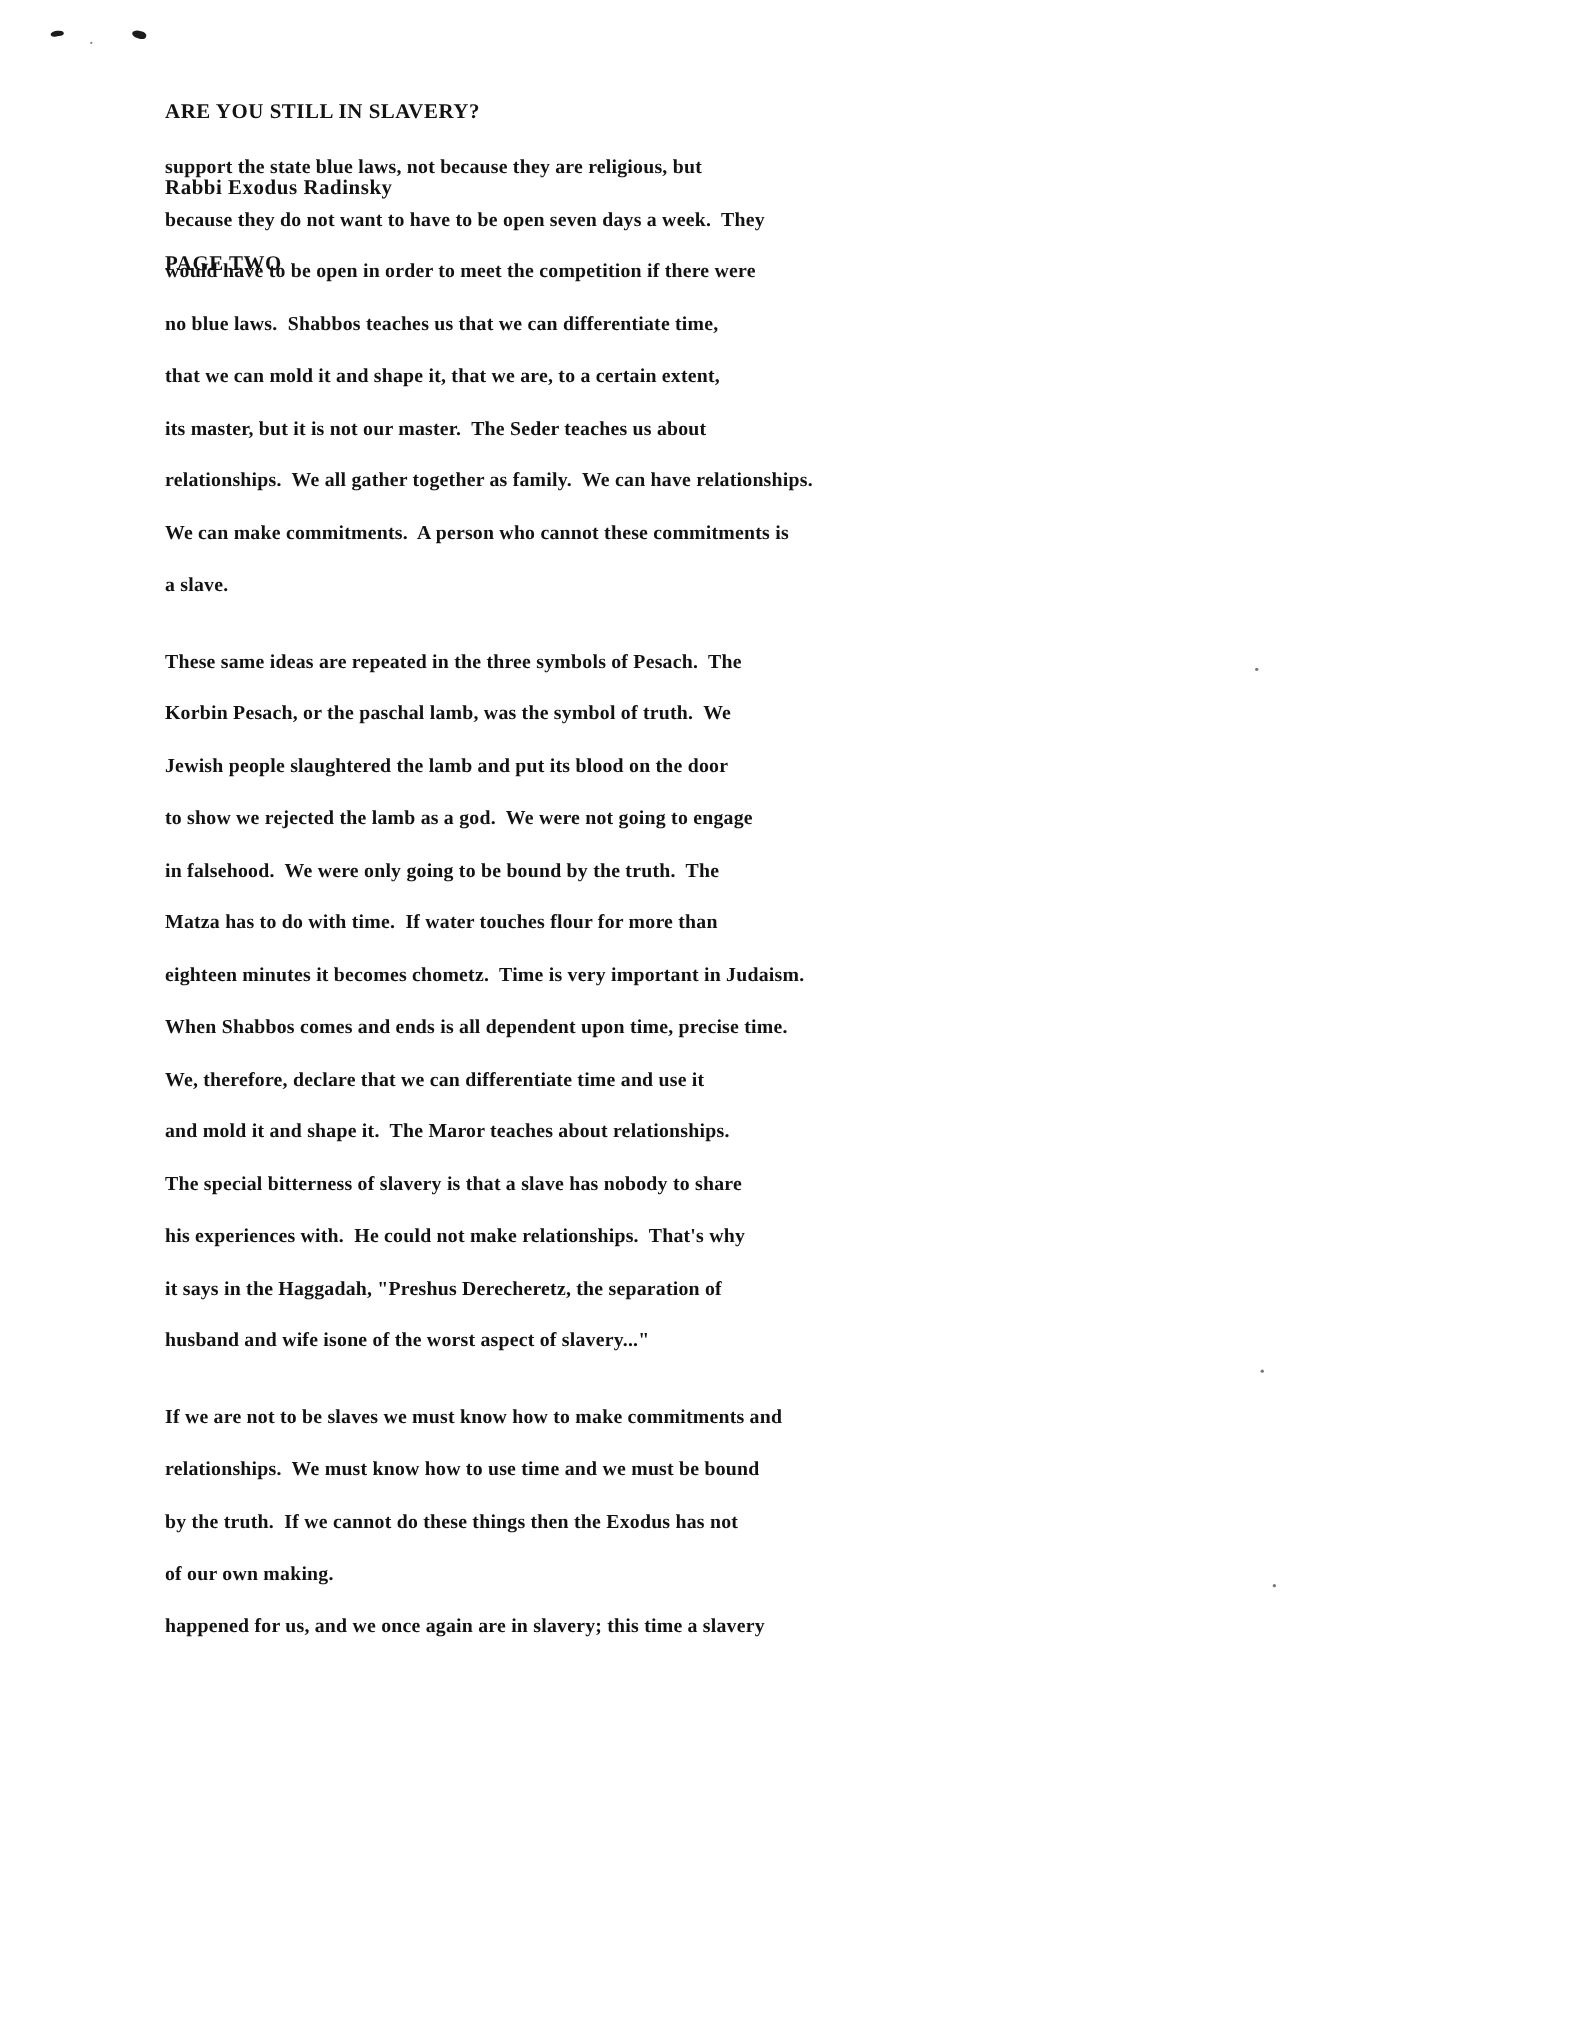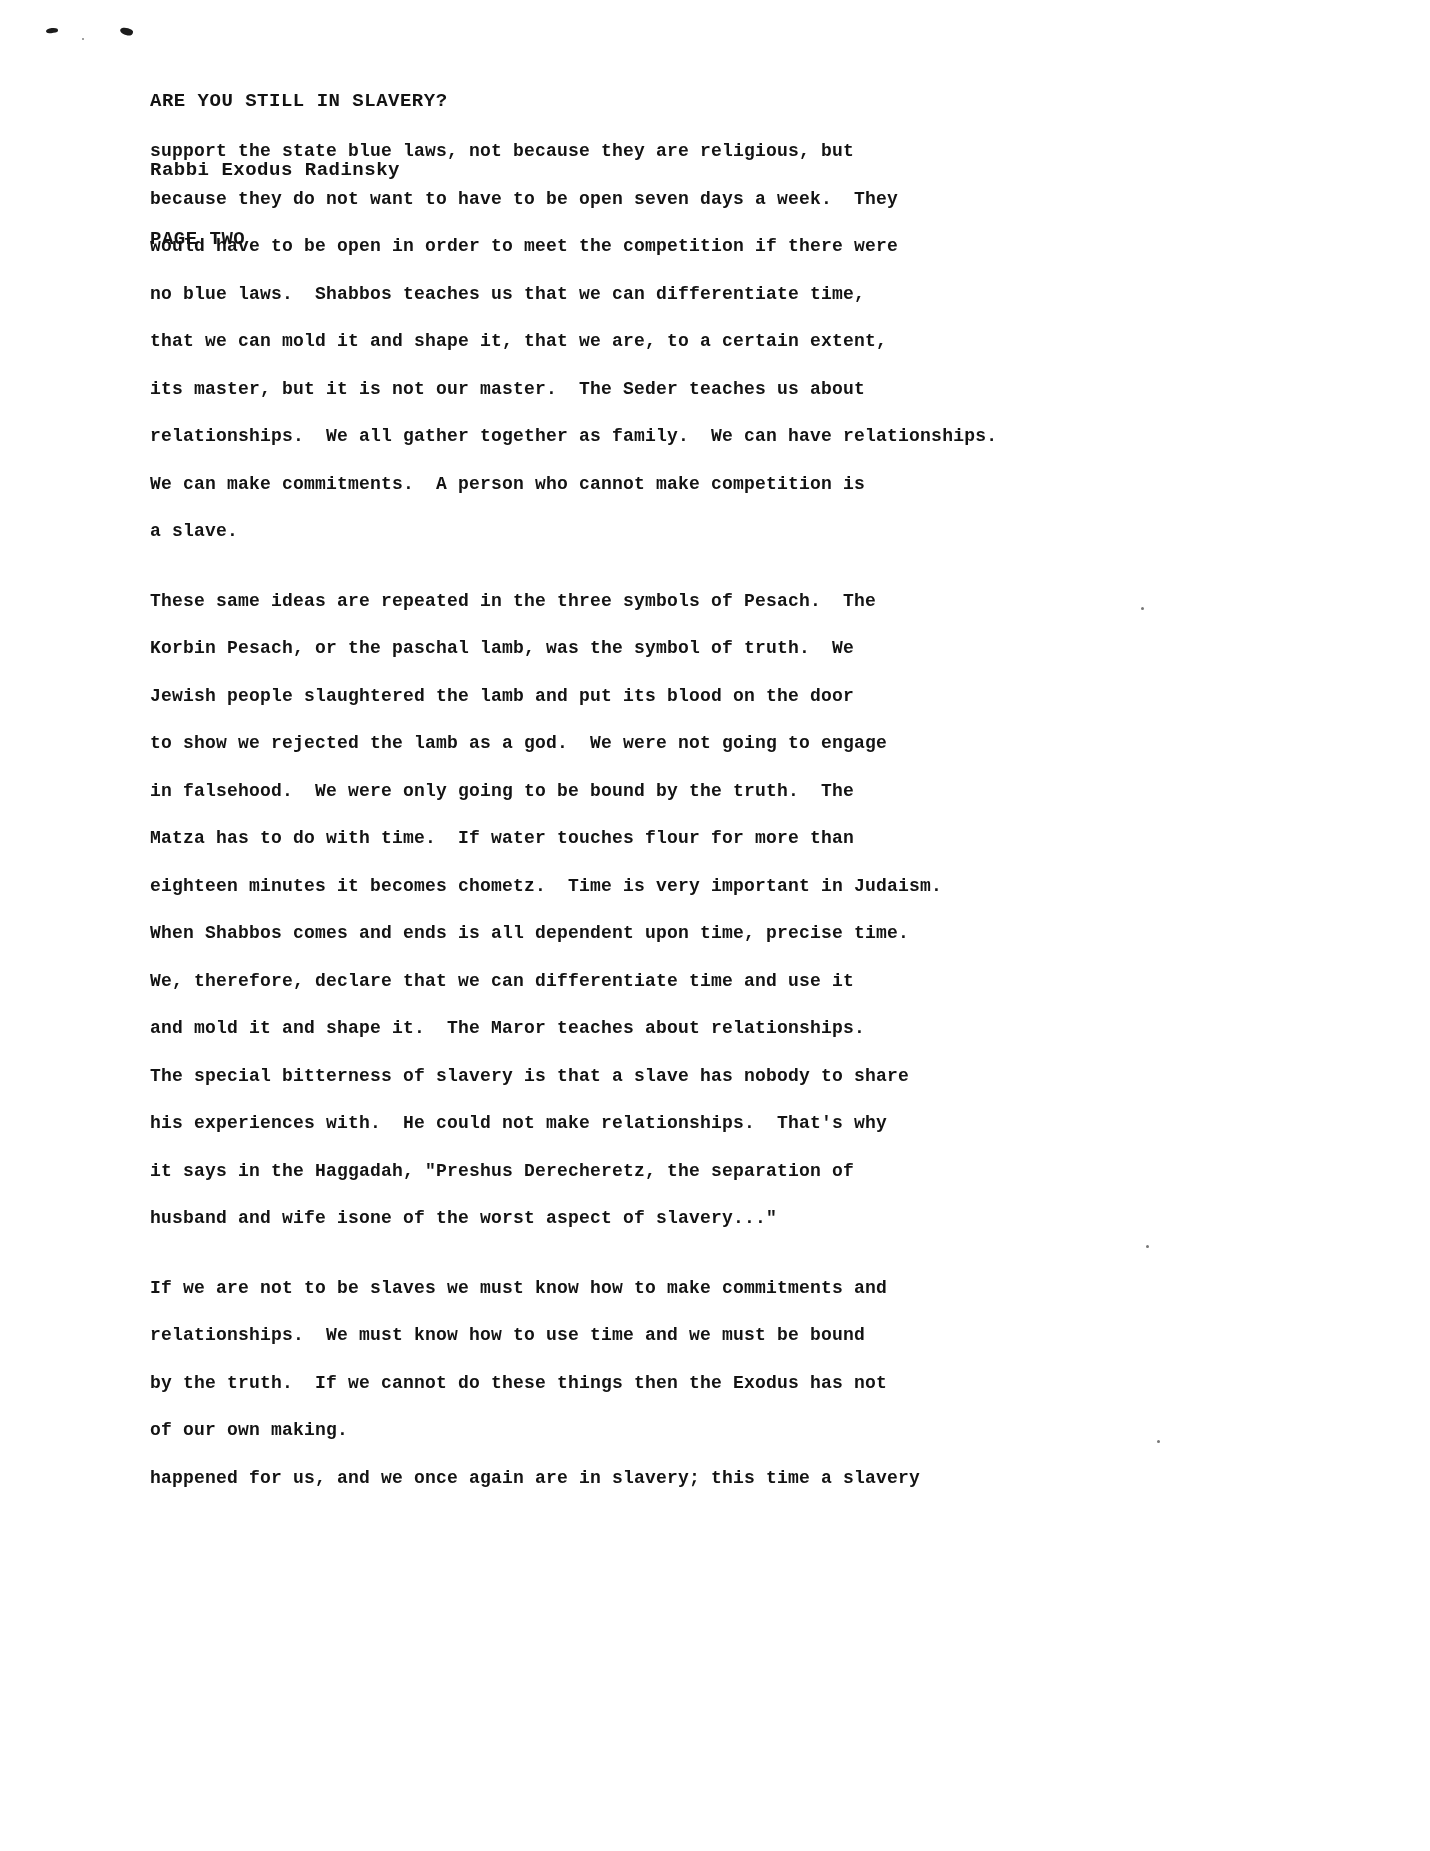--- a/index.html
+++ b/index.html
@@ -6,21 +6,21 @@
     margin: 0;
     padding: 0;
     background: #ffffff;
   }
   .page {
     position: relative;
     width: 1430px;
     height: 1851px;
     background: #ffffff;
     color: #131313;
-    font-family: Liberation Mono, monospace;
+    font-family: Liberation Serif, serif;
     font-weight: 700;
     overflow: hidden;
   }
   .doc-header {
     position: absolute;
     top: 44px;
     left: 150px;
     font-size: 19px;
     line-height: 23px;
     letter-spacing: 0.5px;
@@ -102,21 +102,21 @@
 
   <main class="doc-body" id="doc-body">
       <div class="paragraph">
         <div class="text-line">support the state blue laws, not because they are religious, but</div>
         <div class="text-line">because they do not want to have to be open seven days a week.  They</div>
         <div class="text-line">would have to be open in order to meet the competition if there were</div>
         <div class="text-line">no blue laws.  Shabbos teaches us that we can differentiate time,</div>
         <div class="text-line">that we can mold it and shape it, that we are, to a certain extent,</div>
         <div class="text-line">its master, but it is not our master.  The Seder teaches us about</div>
         <div class="text-line">relationships.  We all gather together as family.  We can have relationships.</div>
-        <div class="text-line">We can make commitments.  A person who cannot make competition is</div>
+        <div class="text-line">We can make commitments.  A person who cannot these commitments is</div>
         <div class="text-line">a slave.</div>
       </div>
       <div class="paragraph">
         <div class="text-line">These same ideas are repeated in the three symbols of Pesach.  The</div>
         <div class="text-line">Korbin Pesach, or the paschal lamb, was the symbol of truth.  We</div>
         <div class="text-line">Jewish people slaughtered the lamb and put its blood on the door</div>
         <div class="text-line">to show we rejected the lamb as a god.  We were not going to engage</div>
         <div class="text-line">in falsehood.  We were only going to be bound by the truth.  The</div>
         <div class="text-line">Matza has to do with time.  If water touches flour for more than</div>
         <div class="text-line">eighteen minutes it becomes chometz.  Time is very important in Judaism.</div>

